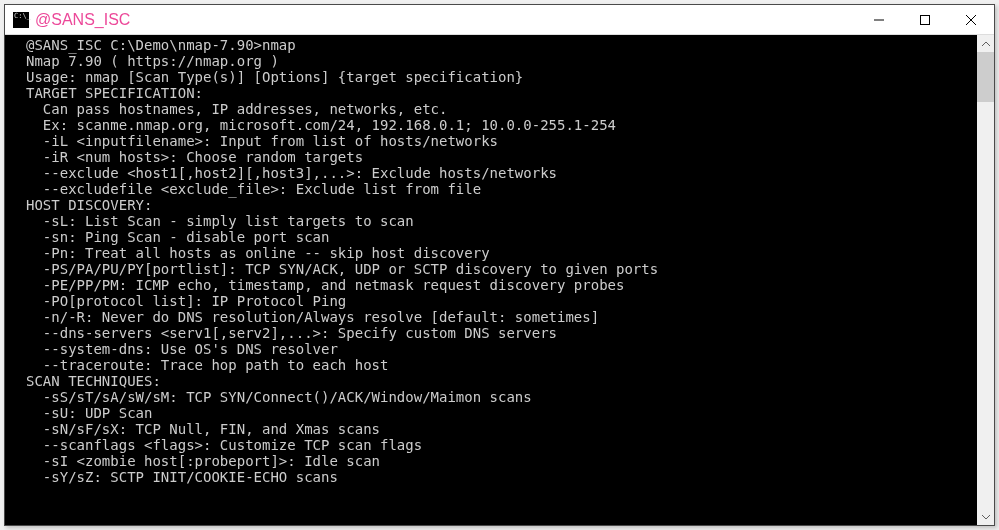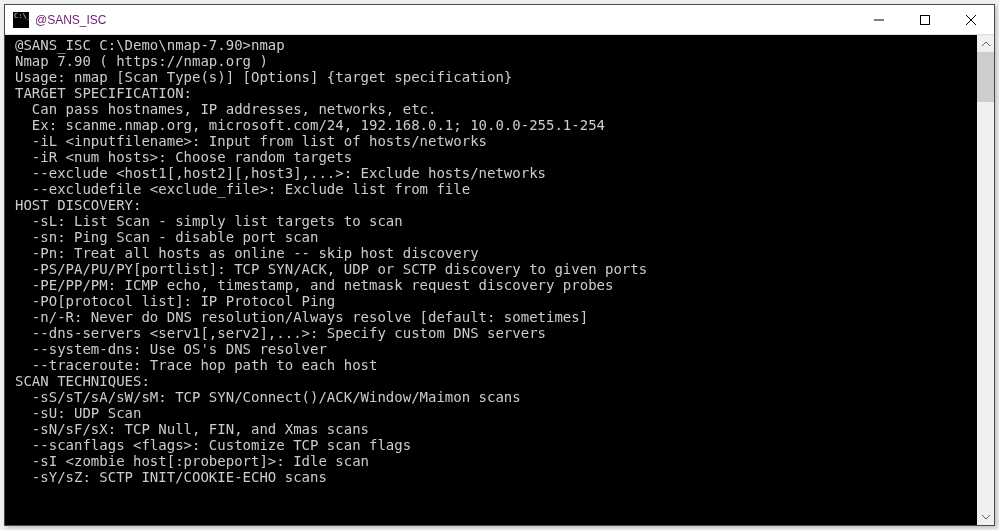--- a/index.html
+++ b/index.html
@@ -42,22 +42,22 @@
       content: "C:\\_";
       position: absolute;
       color: #ccc;
       font-size: 7px;
       font-family: Consolas, monospace;
       top: 1px;
       left: 1px;
       line-height: 7px;
     }
     .title-text {
-      font-size: 12px;
-      color: #701a75;
+      font-size: 16px;
+      color: #ec4899;
       flex: 1;
     }
     .win-controls {
       display: flex;
       height: 100%;
     }
     .win-btn {
       width: 46px;
       height: 100%;
       display: flex;
@@ -75,21 +75,21 @@
       background: #000;
       min-height: 0;
     }
     .terminal {
       flex: 1;
       background: #000;
       color: #cccccc;
       font-family: Consolas, "Lucida Console", monospace;
       font-size: 14px;
       line-height: 16px;
-      padding: 2px 10px;
+      padding: 2px 21px;
       white-space: pre;
       overflow: hidden;
     }
     .scrollbar {
       width: 17px;
       background: #f0f0f0;
       display: flex;
       flex-direction: column;
     }
     .scroll-btn {

